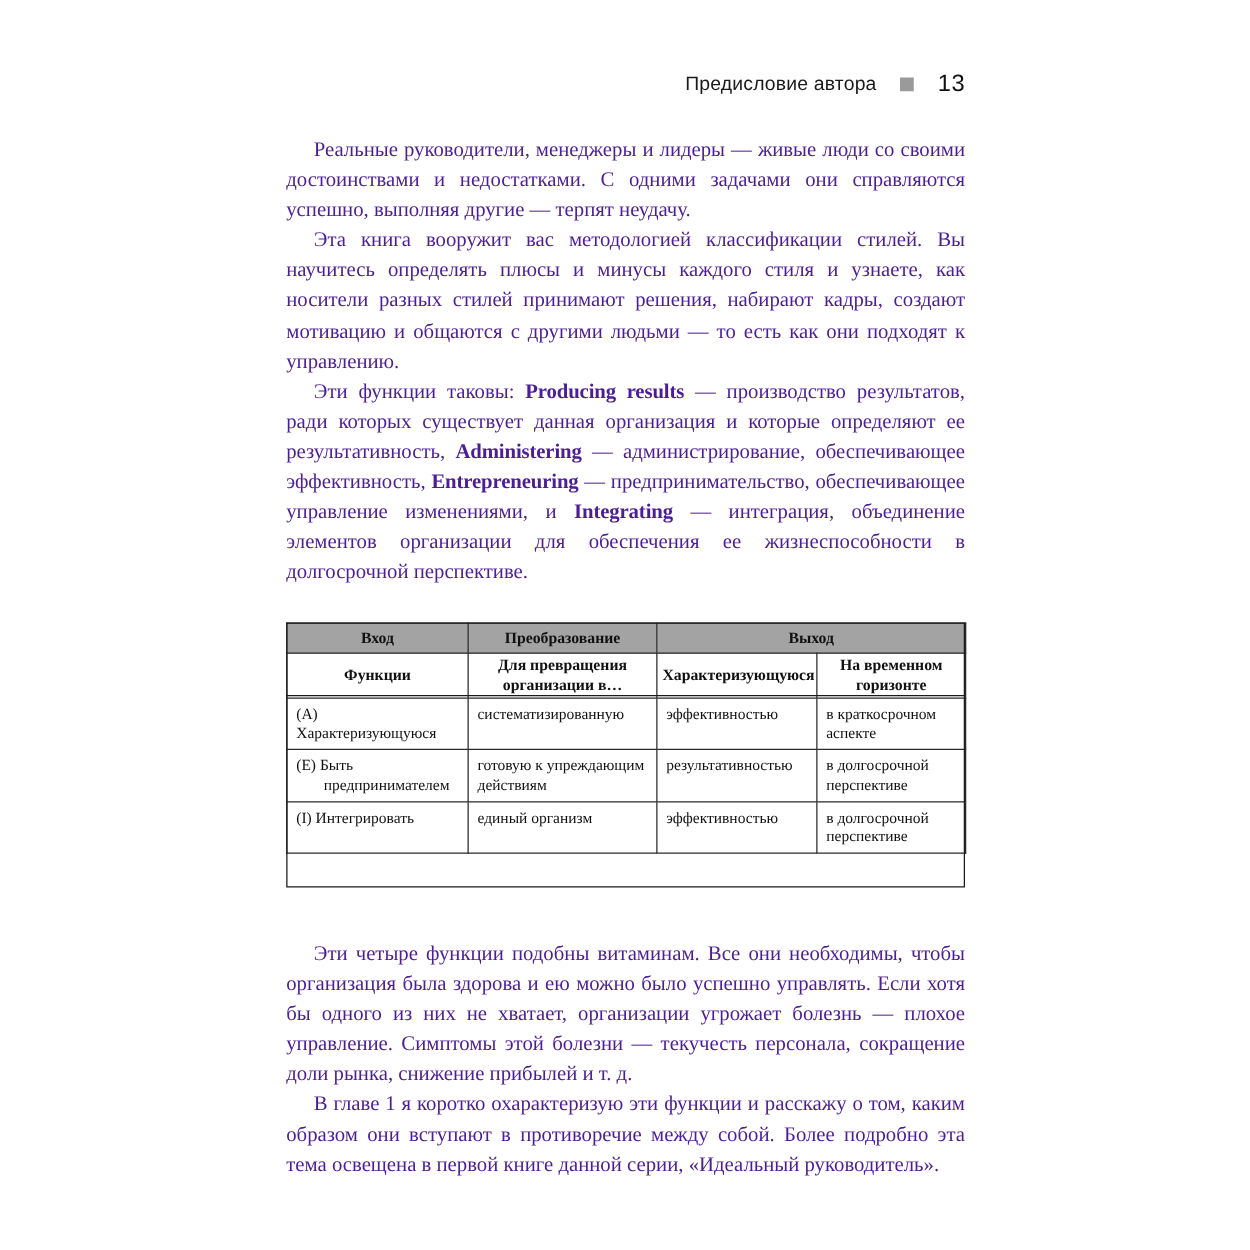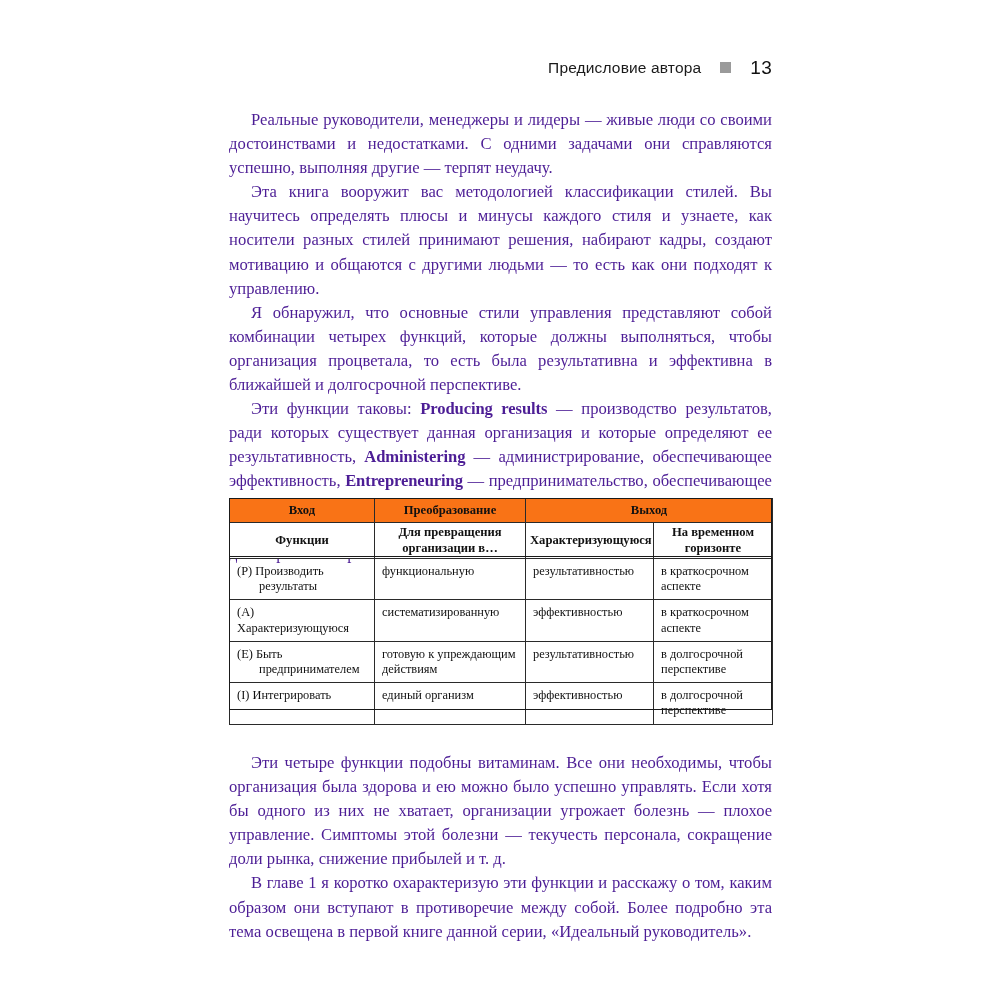--- a/index.html
+++ b/index.html
@@ -94,21 +94,21 @@
     line-height: 15.2px;
     color: #111111;
   }
   .adizes-table td, .adizes-table th {
     border: 1px solid #2a2a2a;
     padding: 0;
     vertical-align: top;
     font-weight: normal;
   }
   .adizes-table .hrow1 th {
-    background: #f97316;
+    background: #a3a3a3;
     text-align: center;
     font-weight: bold;
     height: 23px;
     vertical-align: middle;
     font-size: 12.6px;
   }
   .adizes-table .hrow2 th {
     background: #ffffff;
     text-align: center;
     font-weight: bold;
@@ -162,21 +162,20 @@
 
   <div class="running-head">
     <span class="running-head-title">Предисловие автора</span>
     <span class="running-head-square"></span>
     <span class="running-head-page">13</span>
   </div>
 
   <div class="text-col text-top">
     <p class="para">Реальные руководители, менеджеры и лидеры — живые люди со своими достоинствами и недостатками. С одними задачами они справляются успешно, выполняя другие — терпят неудачу.</p>
     <p class="para">Эта книга вооружит вас методологией классификации стилей. Вы научитесь определять плюсы и минусы каждого стиля и узнаете, как носители разных стилей принимают решения, набирают кадры, создают мотивацию и общаются с другими людьми — то есть как они подходят к управлению.</p>
-    <p class="para">Я обнаружил, что основные стили управления представляют собой комбинации четырех функций, которые должны выполняться, чтобы организация процветала, то есть была результативна и эффективна в ближайшей и долгосрочной перспективе.</p>
     <p class="para"><span>Эти функции таковы: </span><span class="lat">Producing results</span><span> — производство результатов, ради которых существует данная организация и которые определяют ее результативность, </span><span class="lat">Administering</span><span> — администрирование, обеспечивающее эффективность, </span><span class="lat">Entrepreneuring</span><span> — предпринимательство, обеспечивающее управление изменениями, и </span><span class="lat">Integrating</span><span> — интеграция, объединение элементов организации для обеспечения ее жизнеспособности в долгосрочной перспективе.</span></p>
   </div>
 
   <table class="adizes-table">
     <colgroup>
       <col style="width:145px">
       <col style="width:151px">
       <col style="width:128px">
       <col style="width:119px">
     </colgroup>
@@ -187,26 +186,20 @@
         <th colspan="2">Выход</th>
       </tr>
       <tr class="hrow2">
         <th>Функции</th>
         <th><span>Для превращения</span><br><span>организации в…</span></th>
         <th>Характеризующуюся</th>
         <th><span>На временном</span><br><span>горизонте</span></th>
       </tr>
     </thead>
     <tbody>
-      <tr class="tall">
-        <td class="cell-fn"><span>(P) Производить</span><span class="ind">результаты</span></td>
-        <td class="cell-ctr">функциональную</td>
-        <td class="cell-ctr">результативностью</td>
-        <td class="cell-ctr"><span>в краткосрочном</span><br><span>аспекте</span></td>
-      </tr>
       <tr>
         <td class="cell-fn">(A) Характеризующуюся</td>
         <td class="cell-ctr">систематизированную</td>
         <td class="cell-ctr">эффективностью</td>
         <td class="cell-ctr"><span>в краткосрочном</span><br><span>аспекте</span></td>
       </tr>
       <tr class="tall">
         <td class="cell-fn"><span>(E) Быть</span><span class="ind">предпринимателем</span></td>
         <td class="cell-ctr"><span>готовую к упреждающим</span><br><span>действиям</span></td>
         <td class="cell-ctr">результативностью</td>

